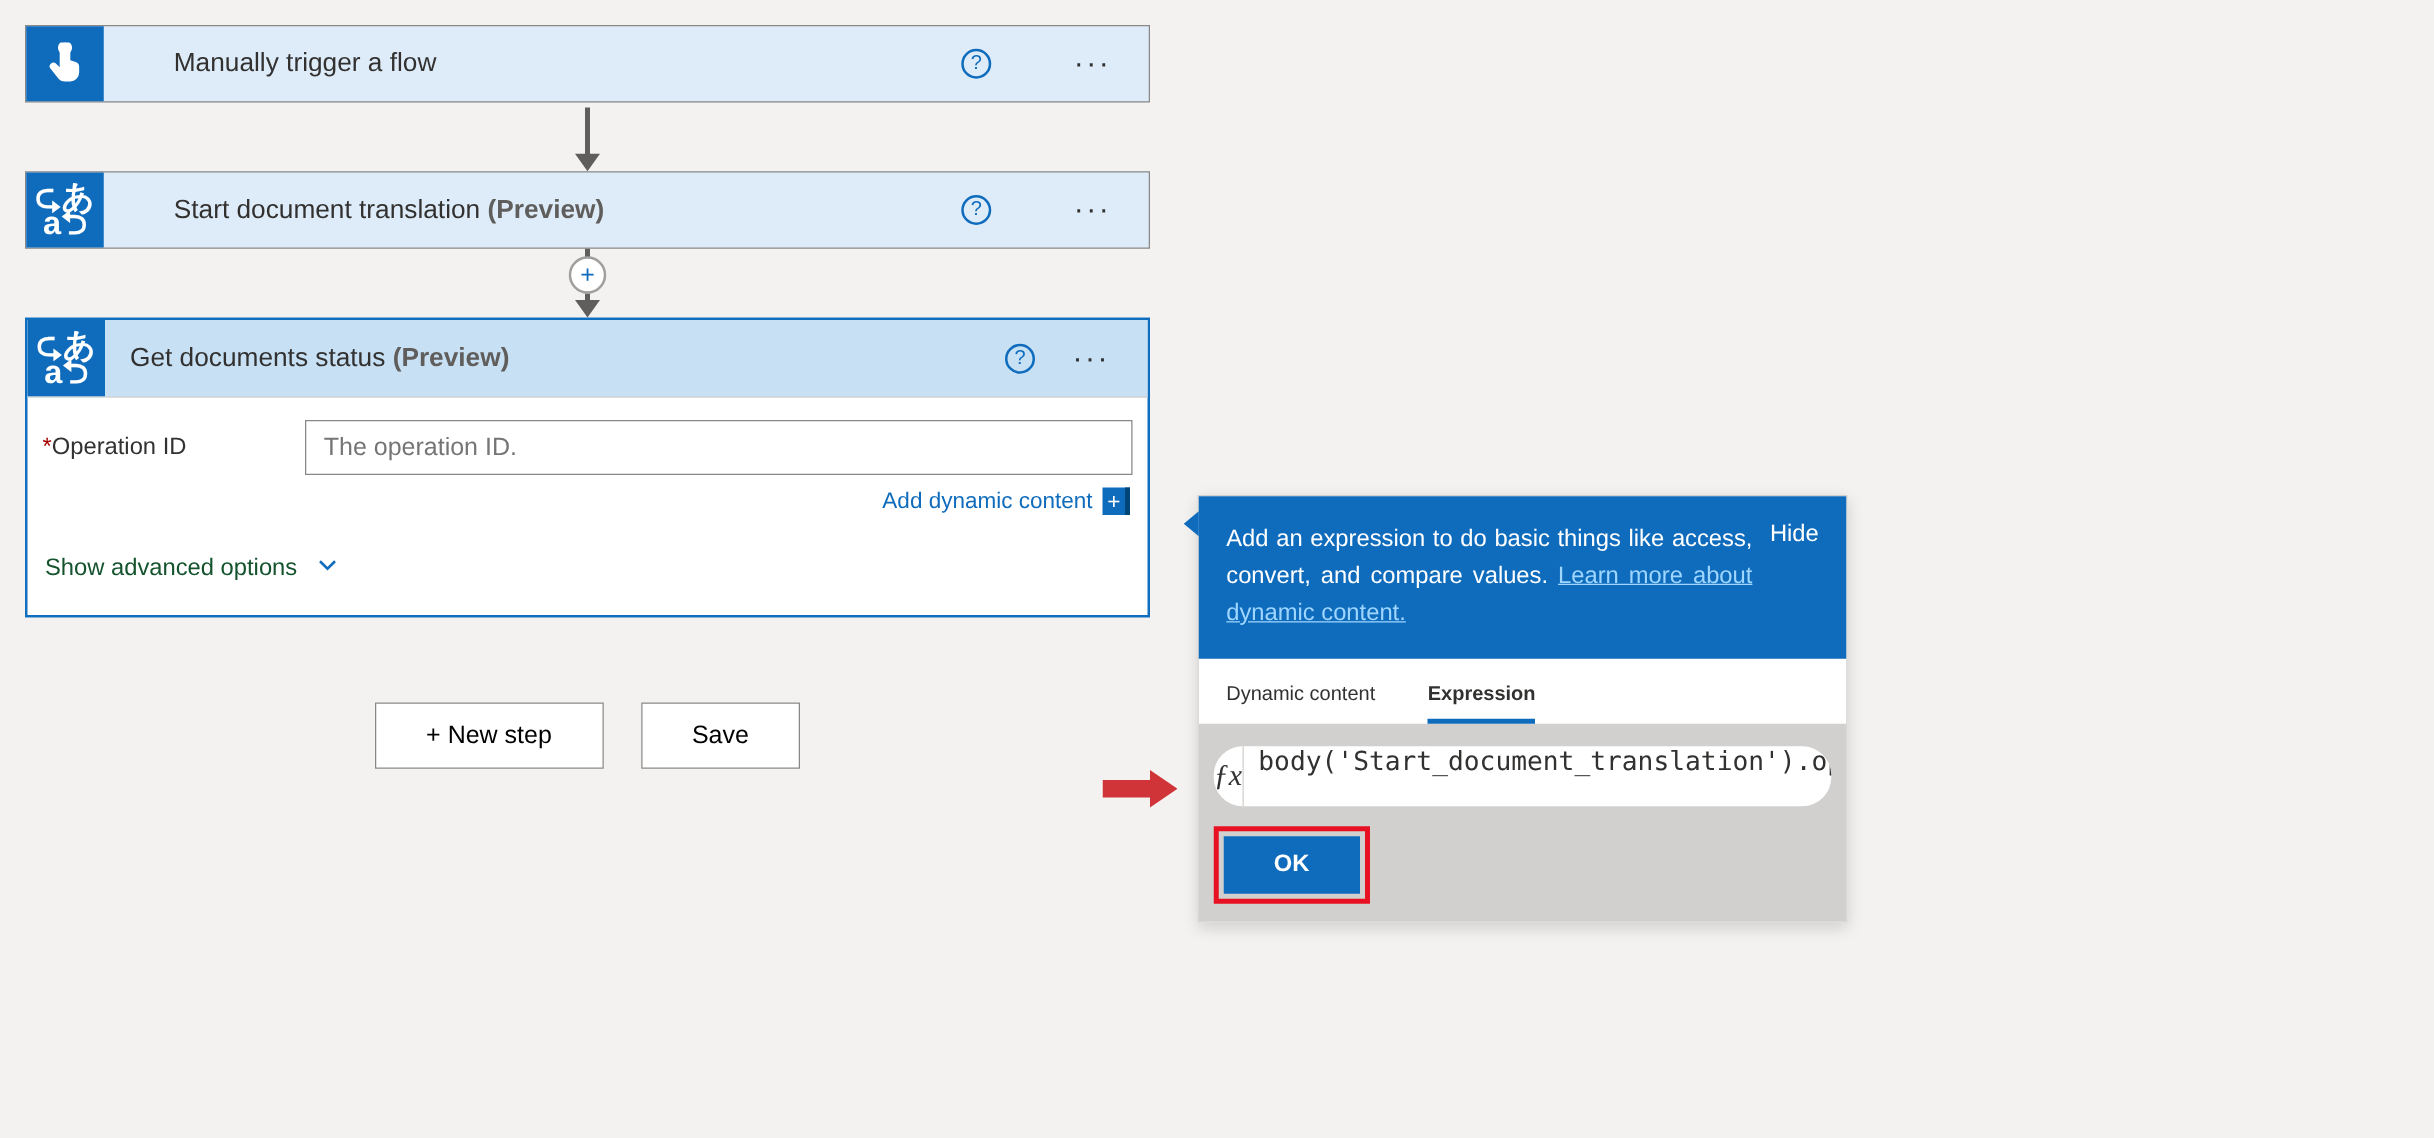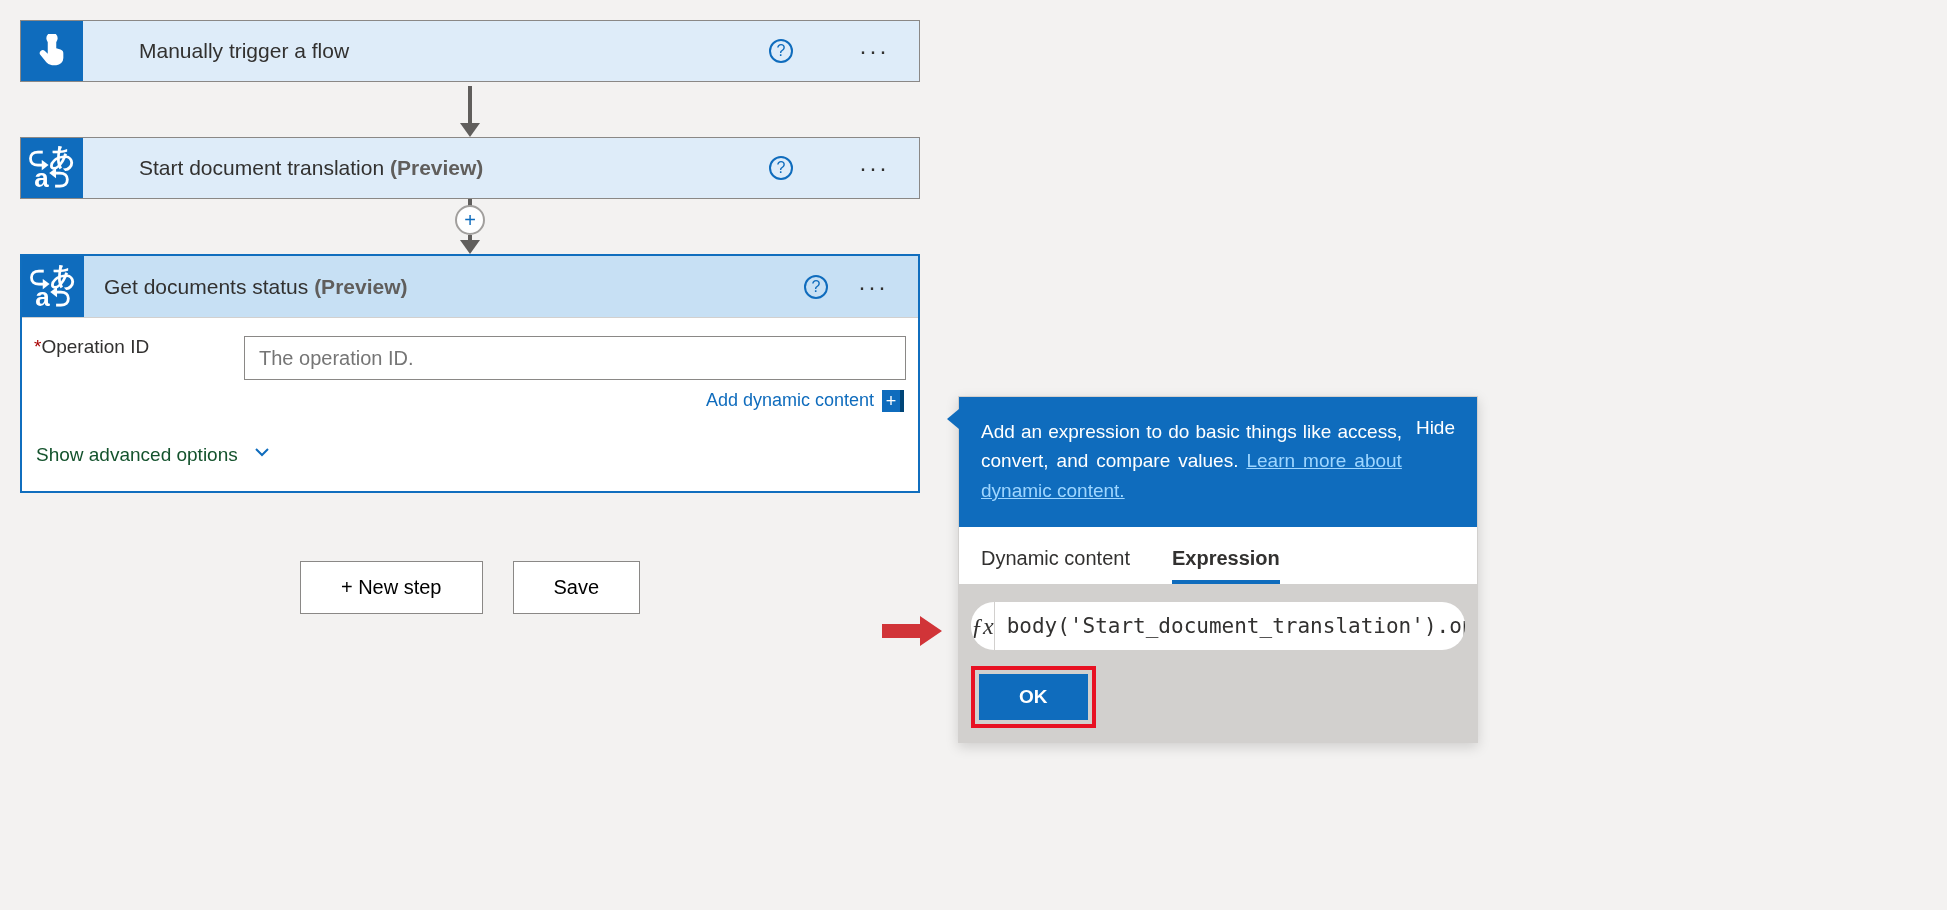--- a/index.html
+++ b/index.html
@@ -104,21 +104,21 @@
 
     .expanded-wrap {
       border: 2px solid #106ebe;
       background: #fff;
     }
     .expanded-wrap .card {
       border: none; border-bottom: 1px solid #d2d0ce;
     }
 
     .param-row {
-      display: flex; align-items: flex-start;
+      display: flex; align-items: center;
       padding: 18px 12px 4px 12px;
     }
     .param-label {
       width: 210px; font-size: 19px;
     }
     .param-label .req { color: #a80000; }
     .param-input {
       flex: 1; height: 44px;
       border: 1px solid #8a8886;
       padding: 0 14px; font-size: 20px;
@@ -183,32 +183,32 @@
       font-size: 19px;
       display: flex; gap: 14px;
     }
     .popup-header .txt { flex: 1; text-align: justify; line-height: 1.55; }
     .popup-header a { color: #9ed6ff; text-decoration: underline; }
     .popup-header .hide { color: #fff; cursor: pointer; }
 
     .tabs {
       display: flex; gap: 42px;
       padding: 20px 22px 0 22px;
-      font-size: 20px;
+      font-size: 16px;
     }
     .tab { padding-bottom: 10px; cursor: pointer; }
     .tab.active { border-bottom: 4px solid #0f6cbd; font-weight: 600; }
 
     .expr-area {
       background: #d2d0ce;
       padding: 18px 12px 14px 12px;
     }
     .expr-box {
       background: #fff; height: 48px;
-      display: flex; align-items: center;
+      display: flex; 
       overflow: hidden;
       font-family: Consolas, monospace; font-size: 21px; border-radius: 23px;
     }
     .expr-box .fx {
       width: 48px; text-align: center;
       font-style: italic; font-family: Georgia, serif;
       font-size: 24px;
       border-right: 1px solid #d2d0ce; height: 100%;
       display: flex; align-items: center; justify-content: center;
     }

